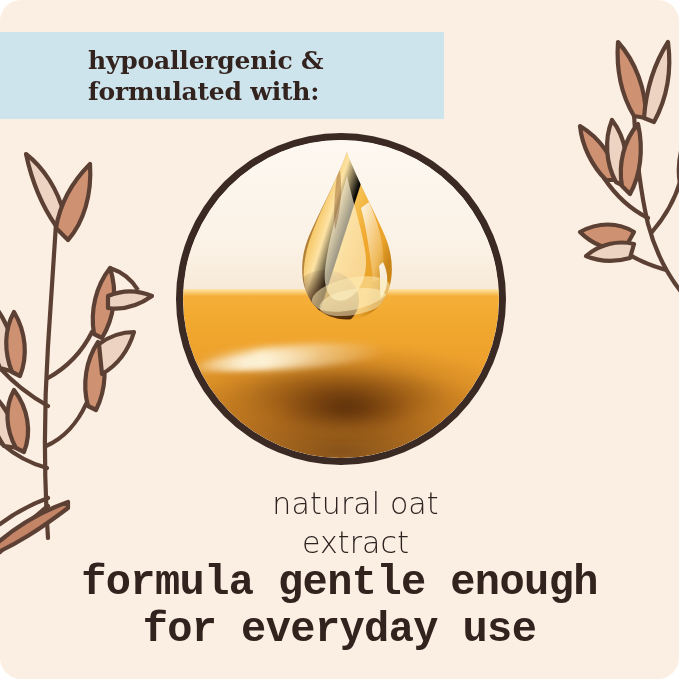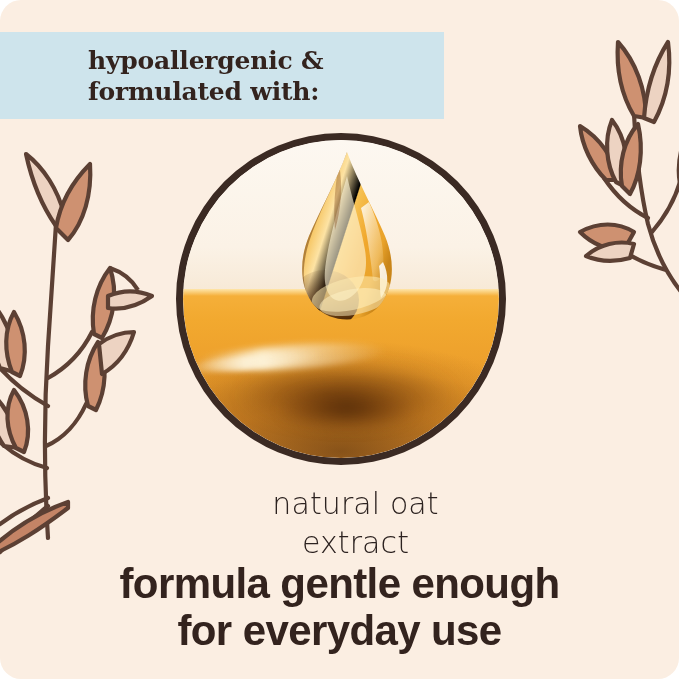--- a/index.html
+++ b/index.html
@@ -173,21 +173,21 @@
     color: #2c2220;
     white-space: pre-line;
     letter-spacing: 0.1px;
   }
   #tagline {
     position: absolute;
     left: 0;
     top: 560px;
     width: 679px;
     text-align: center;
-    font-family: Liberation Sans, sans-serif;
+    font-family: Liberation Mono, monospace;
     font-weight: bold;
     font-size: 42px;
     line-height: 1.13;
     color: #33231e;
     white-space: pre-line;
     letter-spacing: -0.6px;
   }
 </style>
 </head>
 <body>

